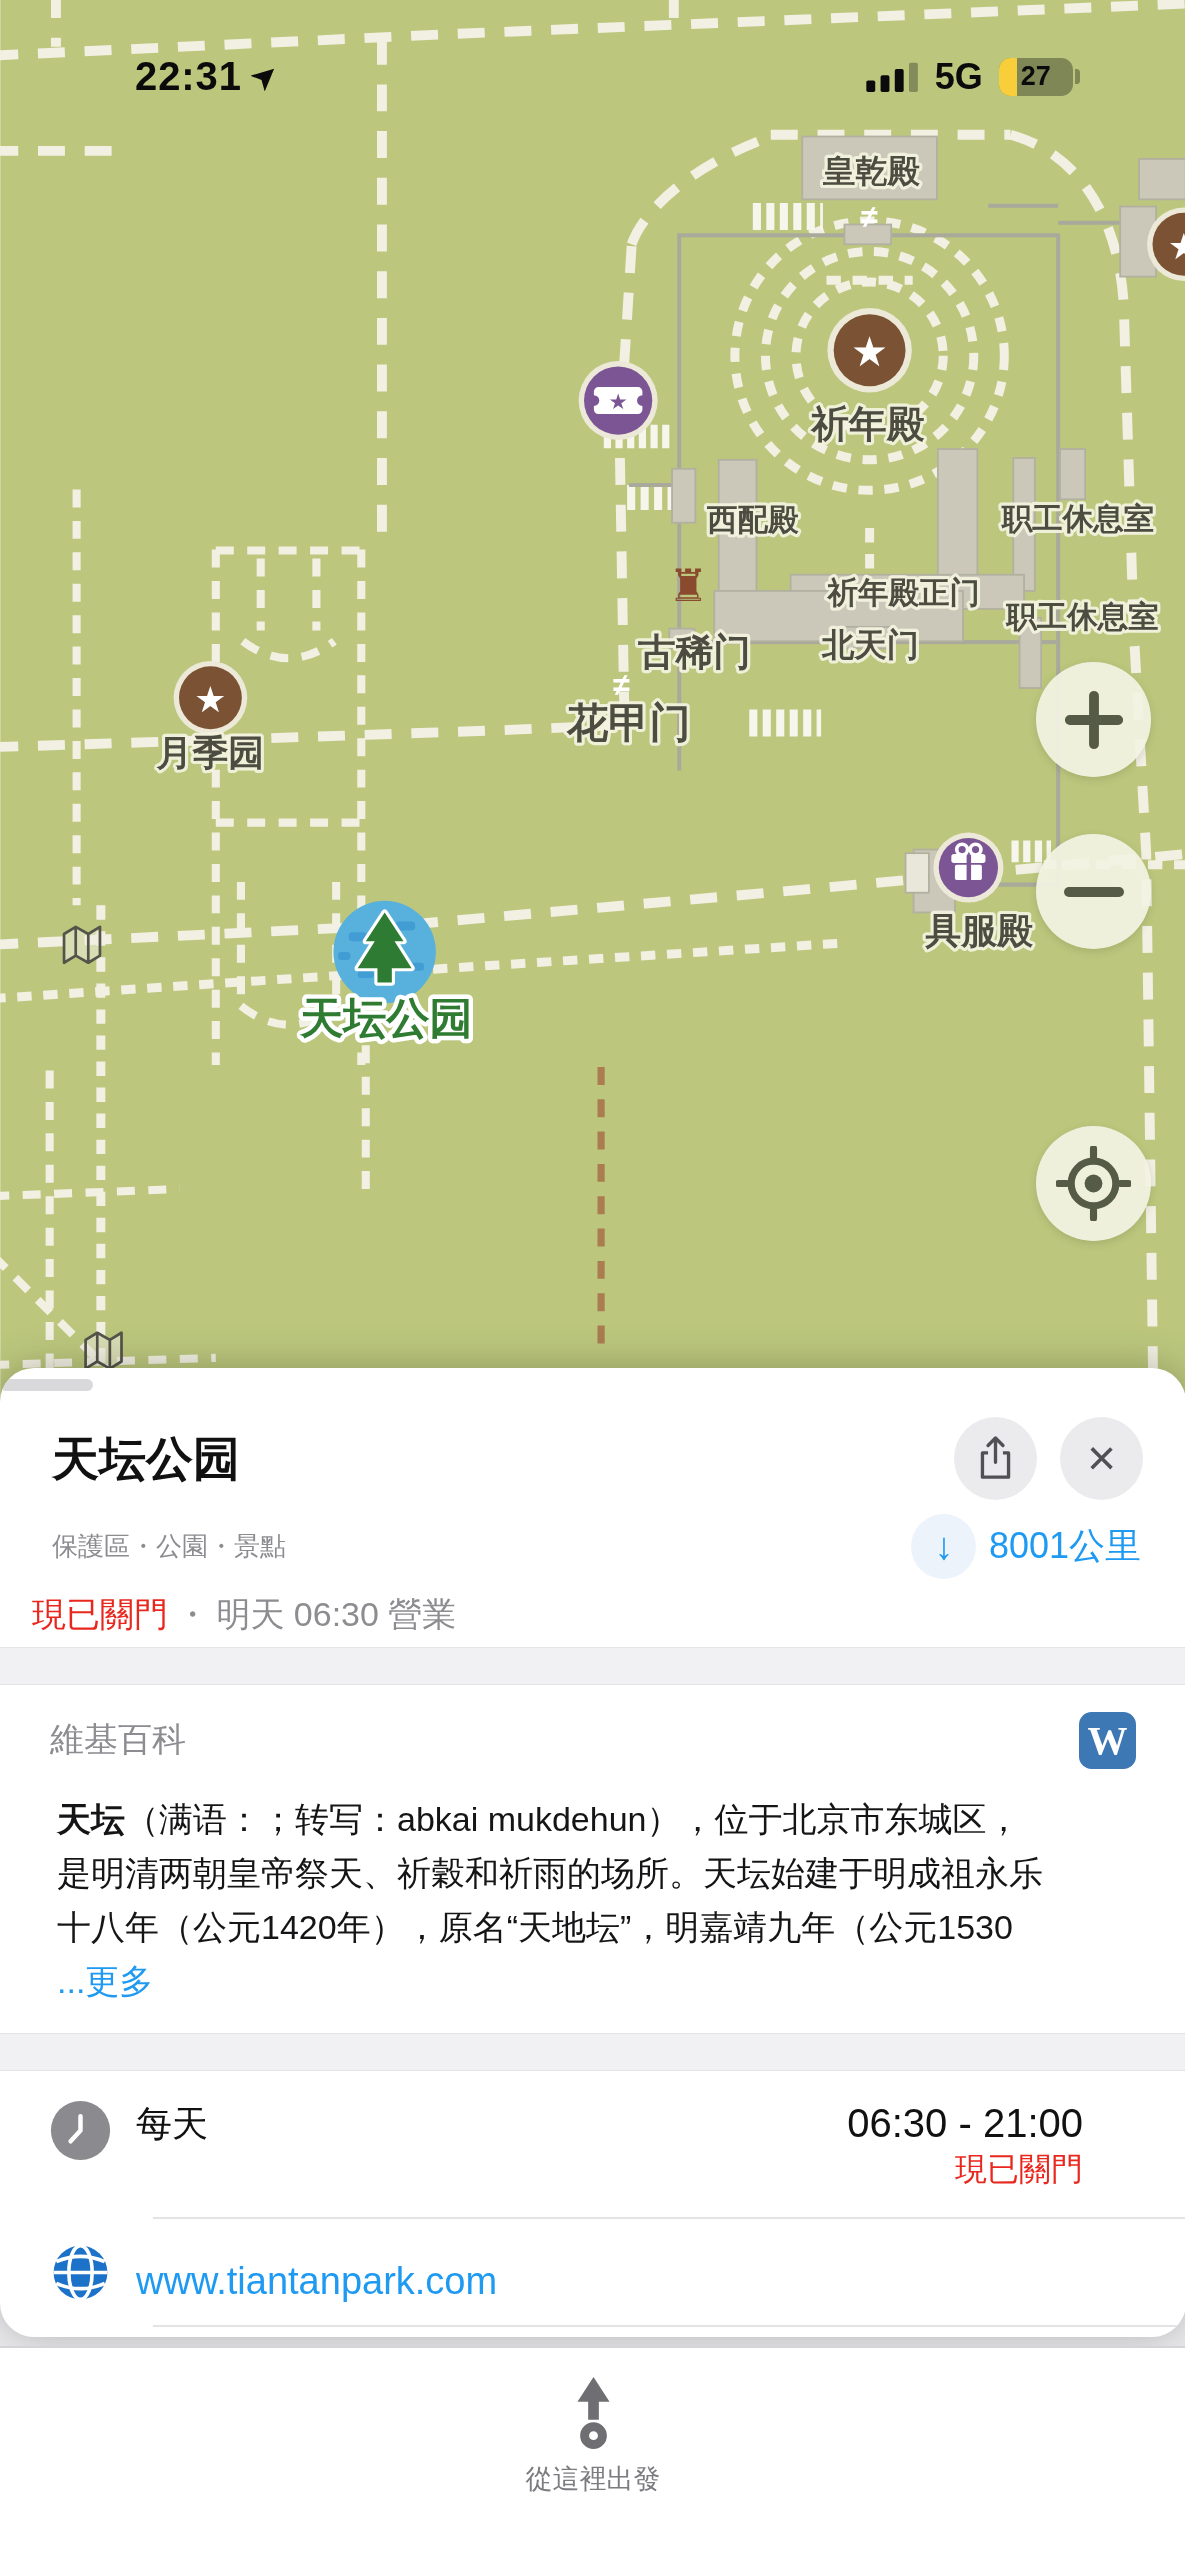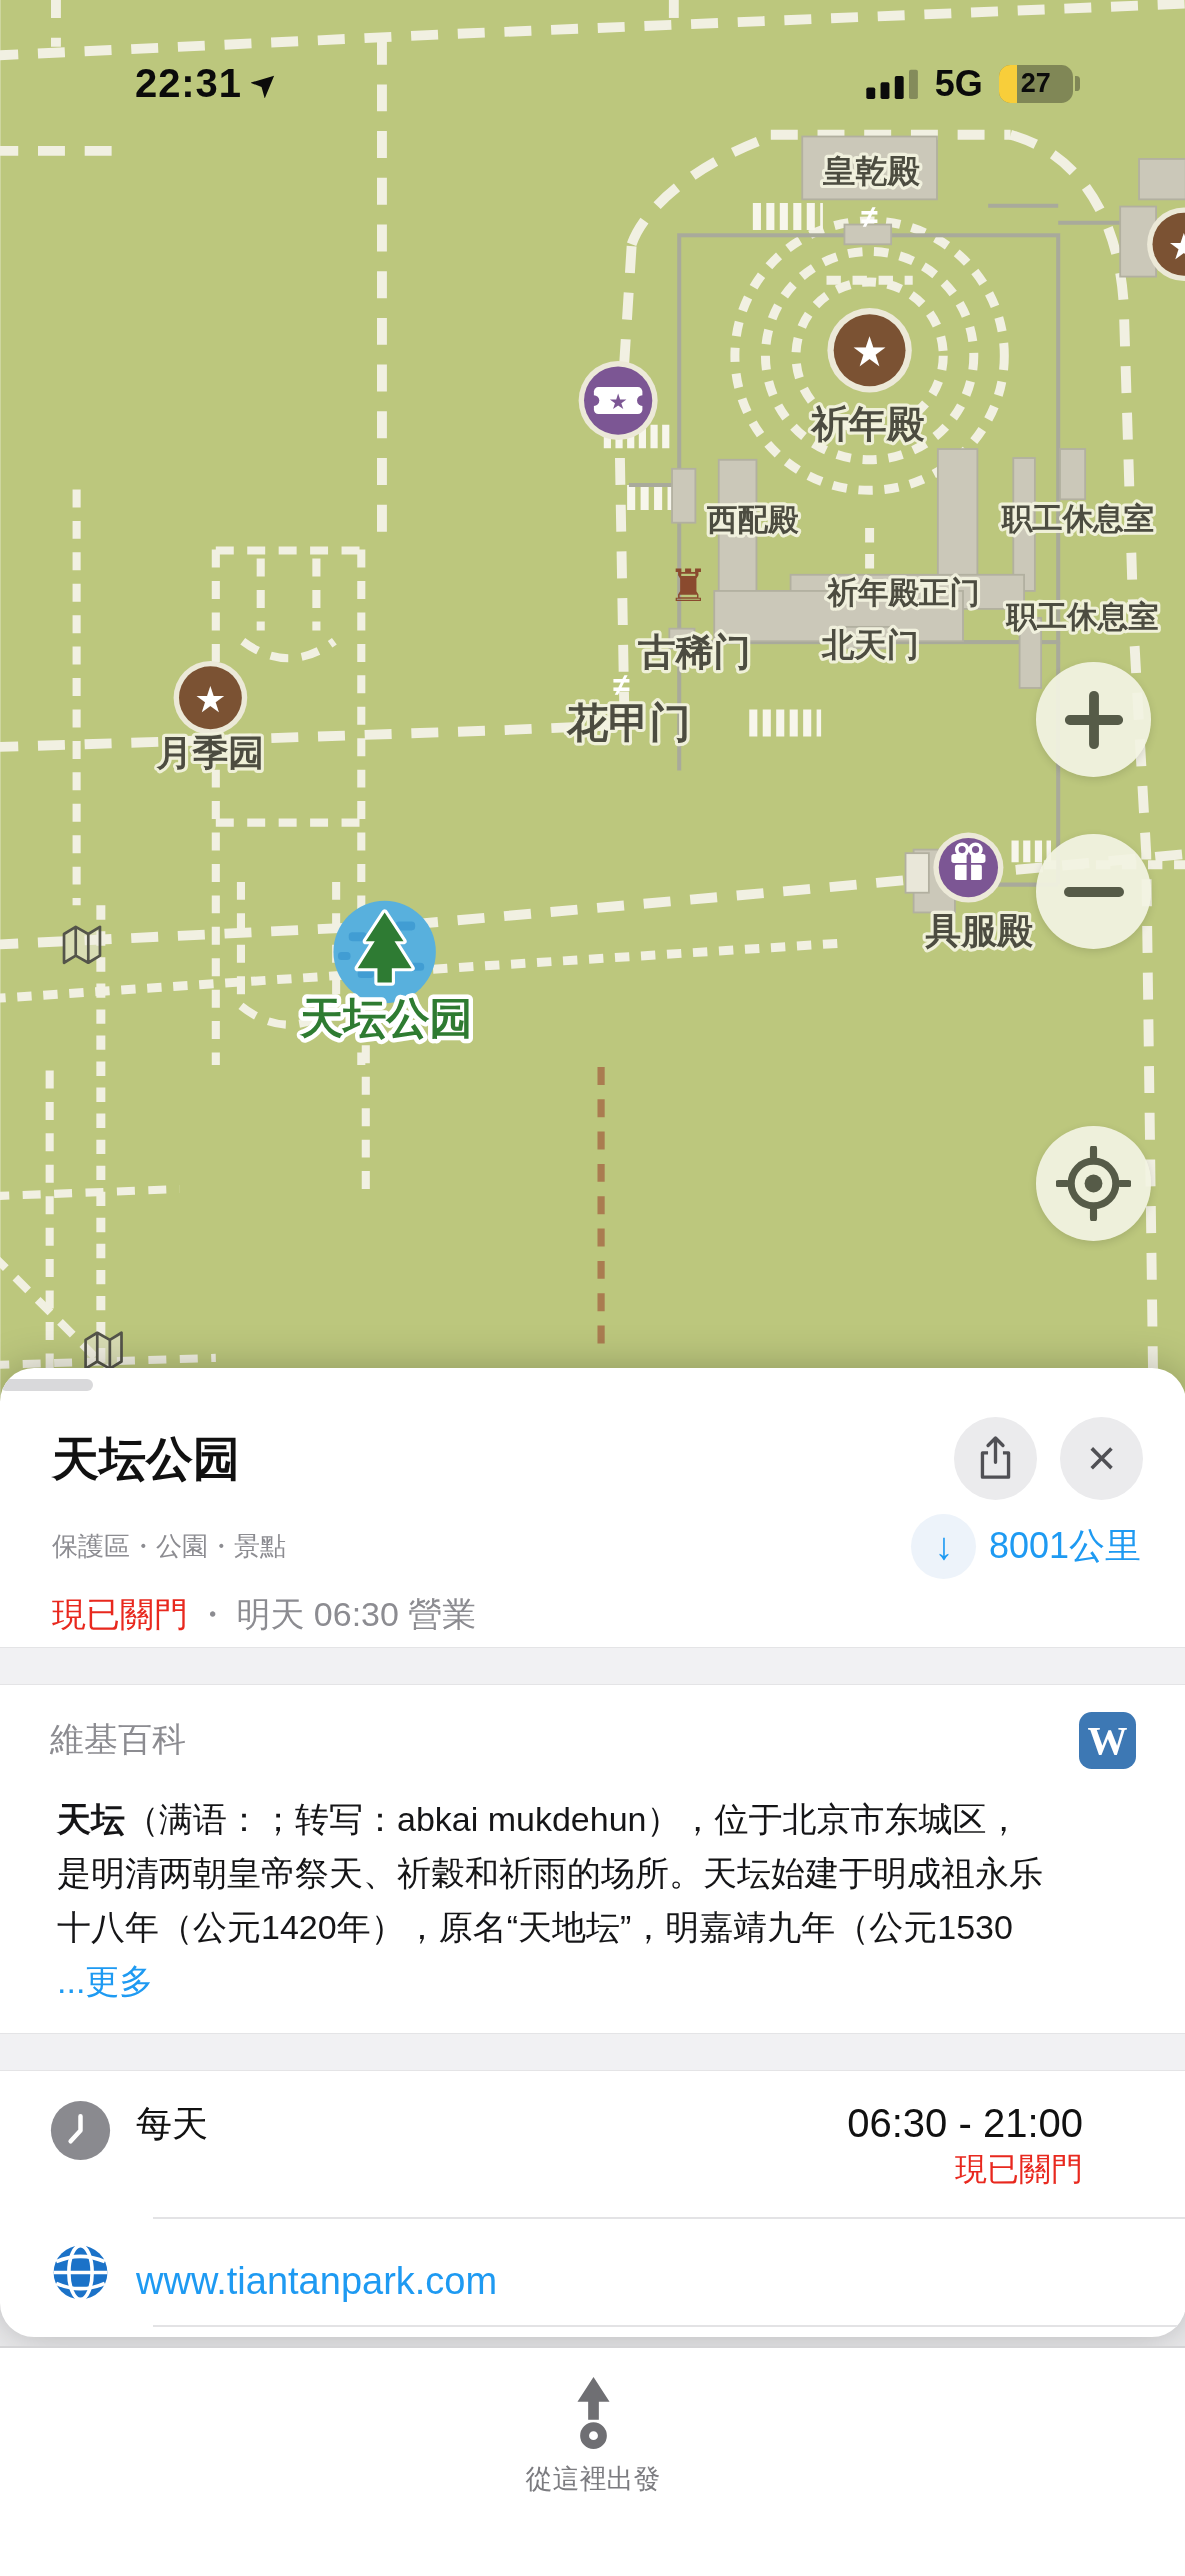--- a/index.html
+++ b/index.html
@@ -16,21 +16,21 @@
   .wall{fill:none;stroke:#a9aa9b;stroke-width:4.5;}
   .bld{fill:#cbc8b9;stroke:#b2b0a0;stroke-width:2;}
   .bld-light{fill:#e9e7d9;stroke:#b2b0a0;stroke-width:2;}
   .bars{fill:none;stroke:#f7f6ec;}
   svg.map text{font-family:"Liberation Sans","DejaVu Sans",sans-serif;text-anchor:middle;dominant-baseline:central;}
   .lbl{fill:#4c4c40;stroke:rgba(243,243,224,.92);stroke-width:7;paint-order:stroke;stroke-linejoin:round;font-weight:600;}
   .park-lbl{fill:var(--green_label);stroke:#ffffff;stroke-width:10;paint-order:stroke;stroke-linejoin:round;font-weight:700;}
   .white-glyph{fill:#ffffff;font-weight:700;}
 
   
-  .status{position:absolute;top:61px;left:0;right:0;z-index:30;display:flex;align-items:center;justify-content:space-between;padding:0 106px 0 135px;gap:32px;}
+  .status{position:absolute;top:54px;left:0;right:0;z-index:30;display:flex;align-items:center;justify-content:space-between;padding:0 106px 0 135px;gap:32px;}
   .st-left,.st-right{display:flex;align-items:center;}
   .st-time{font-size:40px;font-weight:700;color:#0b0b0b;letter-spacing:0.9px;}
   .nav-arrow{margin-left:9px;}
   .st-5g{font-size:36px;font-weight:600;color:#0b0b0b;margin:0 16px 0 14.4px;}
   .bat{position:relative;width:74px;height:38px;border-radius:11.7px;background:rgba(55,58,40,.45);overflow:hidden;display:flex;align-items:center;justify-content:center;}
   .bat-fill{position:absolute;left:0;top:0;bottom:0;width:18px;background:var(--battery_yellow);}
   .bat-txt{position:relative;font-size:27px;font-weight:700;color:#0b0b0b;z-index:1;}
   .bat-nub{width:5.4px;height:14.4px;border-radius:0 3.6px 3.6px 0;background:rgba(55,58,40,.45);margin-left:1.8px;}
 
   
@@ -44,21 +44,21 @@
   .title-row{display:flex;align-items:flex-start;justify-content:space-between;padding:23.4px 43px 0 52px;}
   .title-row h1{margin:0;font-size:47px;font-weight:700;color:#111;line-height:83px;}
   .hdr-btns{display:flex;gap:23.4px;}
   .circle-btn{width:83px;height:83px;border-radius:50%;background:#ebebed;border:none;display:flex;align-items:center;justify-content:center;padding:0;cursor:pointer;}
   .close-x{font-size:50px;color:#505055;line-height:1;font-weight:400;}
   .meta-row{display:flex;align-items:center;justify-content:space-between;margin-top:14.4px;padding:0 45px 0 52px;}
   .cats{font-size:26px;color:#8c8c91;}
   .dist{display:flex;align-items:center;gap:12.6px;}
   .dist-circle{width:65px;height:65px;border-radius:50%;background:#edf3fa;display:flex;align-items:center;justify-content:center;font-size:38px;font-weight:700;color:var(--accent_blue);}
   .dist-text{font-size:36px;color:var(--accent_blue);}
-  .status-row{margin-top:12.6px;padding:0 52px 9px 52px;font-size:34px;}
+  .status-row{margin-top:12.6px;padding:0 52px 9px 32px;font-size:34px;}
   .closed{color:var(--closed_red);font-weight:500;}
   .sep{color:#8c8c91;margin:0 7.2px;}
   .open-info{color:#8c8c91;}
   .band{height:38px;background:#f1f1f3;border-top:1.8px solid #e4e4e6;border-bottom:1.8px solid #e4e4e6;}
   .wiki{padding:27px 50px 25px 50px;}
   .wiki-head{display:flex;align-items:center;justify-content:space-between;height:57px;}
   .wiki-title{font-size:34px;color:#8c8c91;}
   .w-icon{width:57px;height:57px;border-radius:12.6px;background:var(--wiki_blue);display:flex;align-items:center;justify-content:center;cursor:pointer;}
   .w-icon span{font-family:"Liberation Serif","DejaVu Serif",serif;font-size:40px;color:#fff;font-weight:700;}
   .wiki-text{margin-top:23.4px;font-size:34px;color:#151517;line-height:54px;margin-left:7px;}

